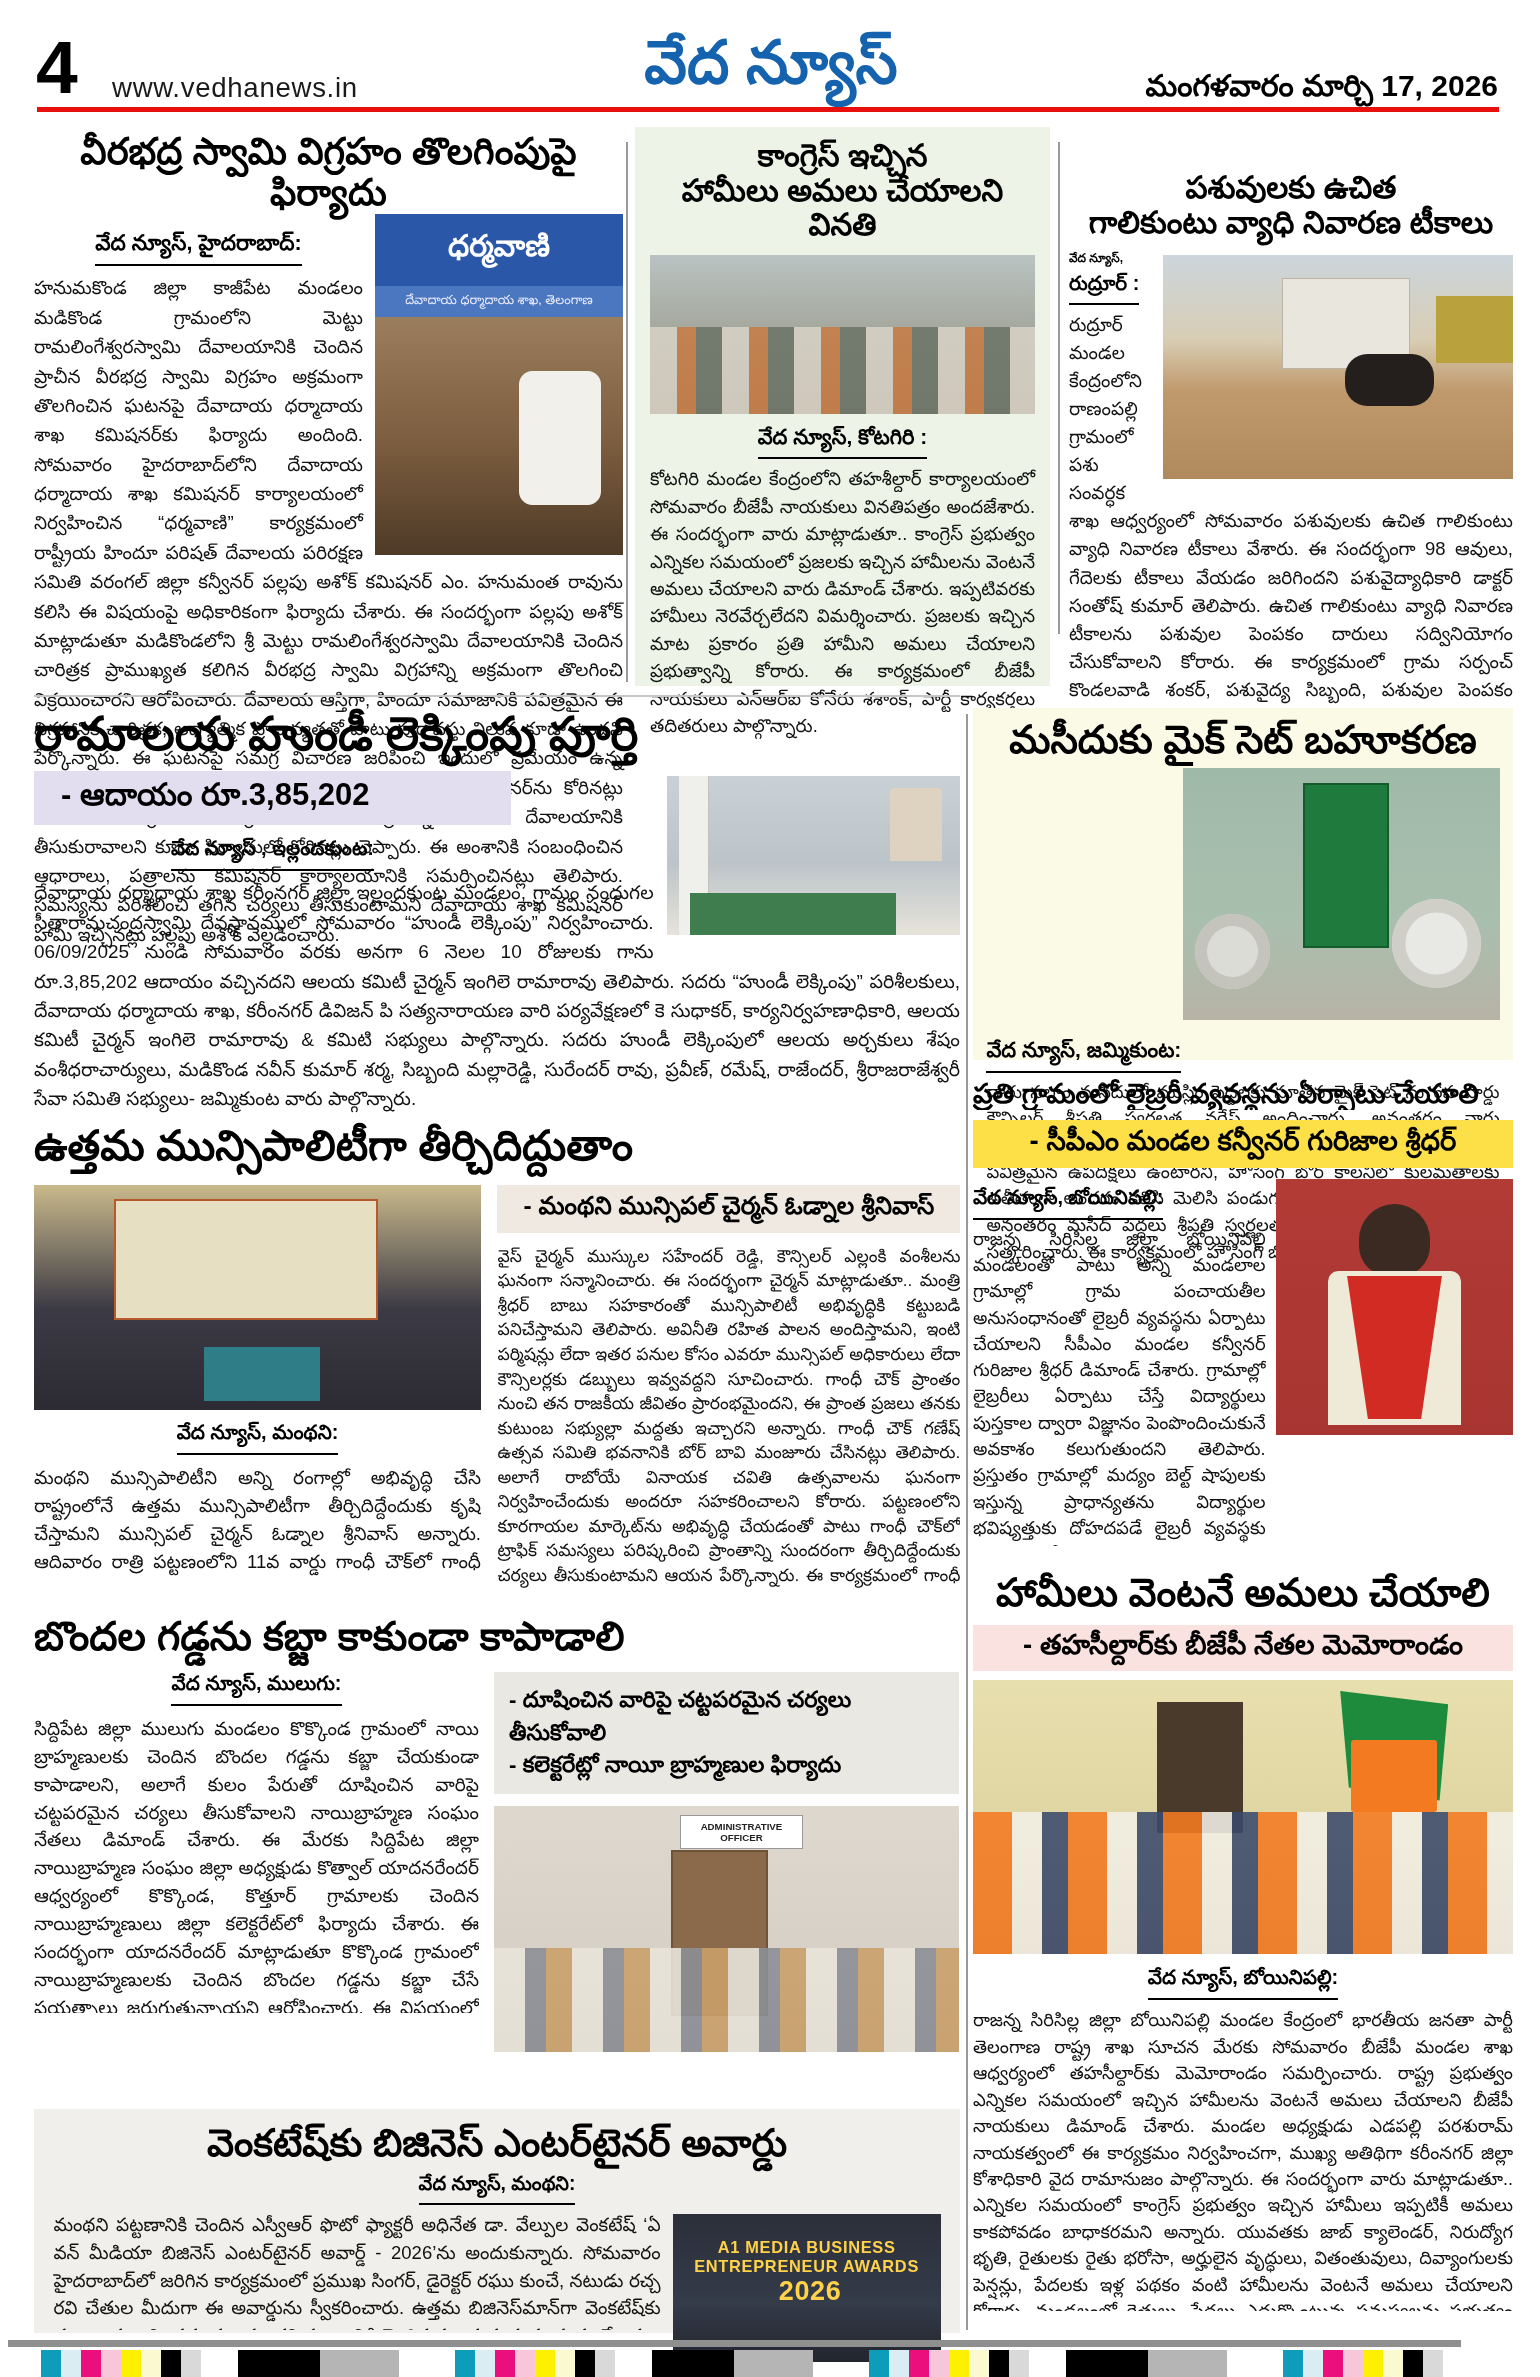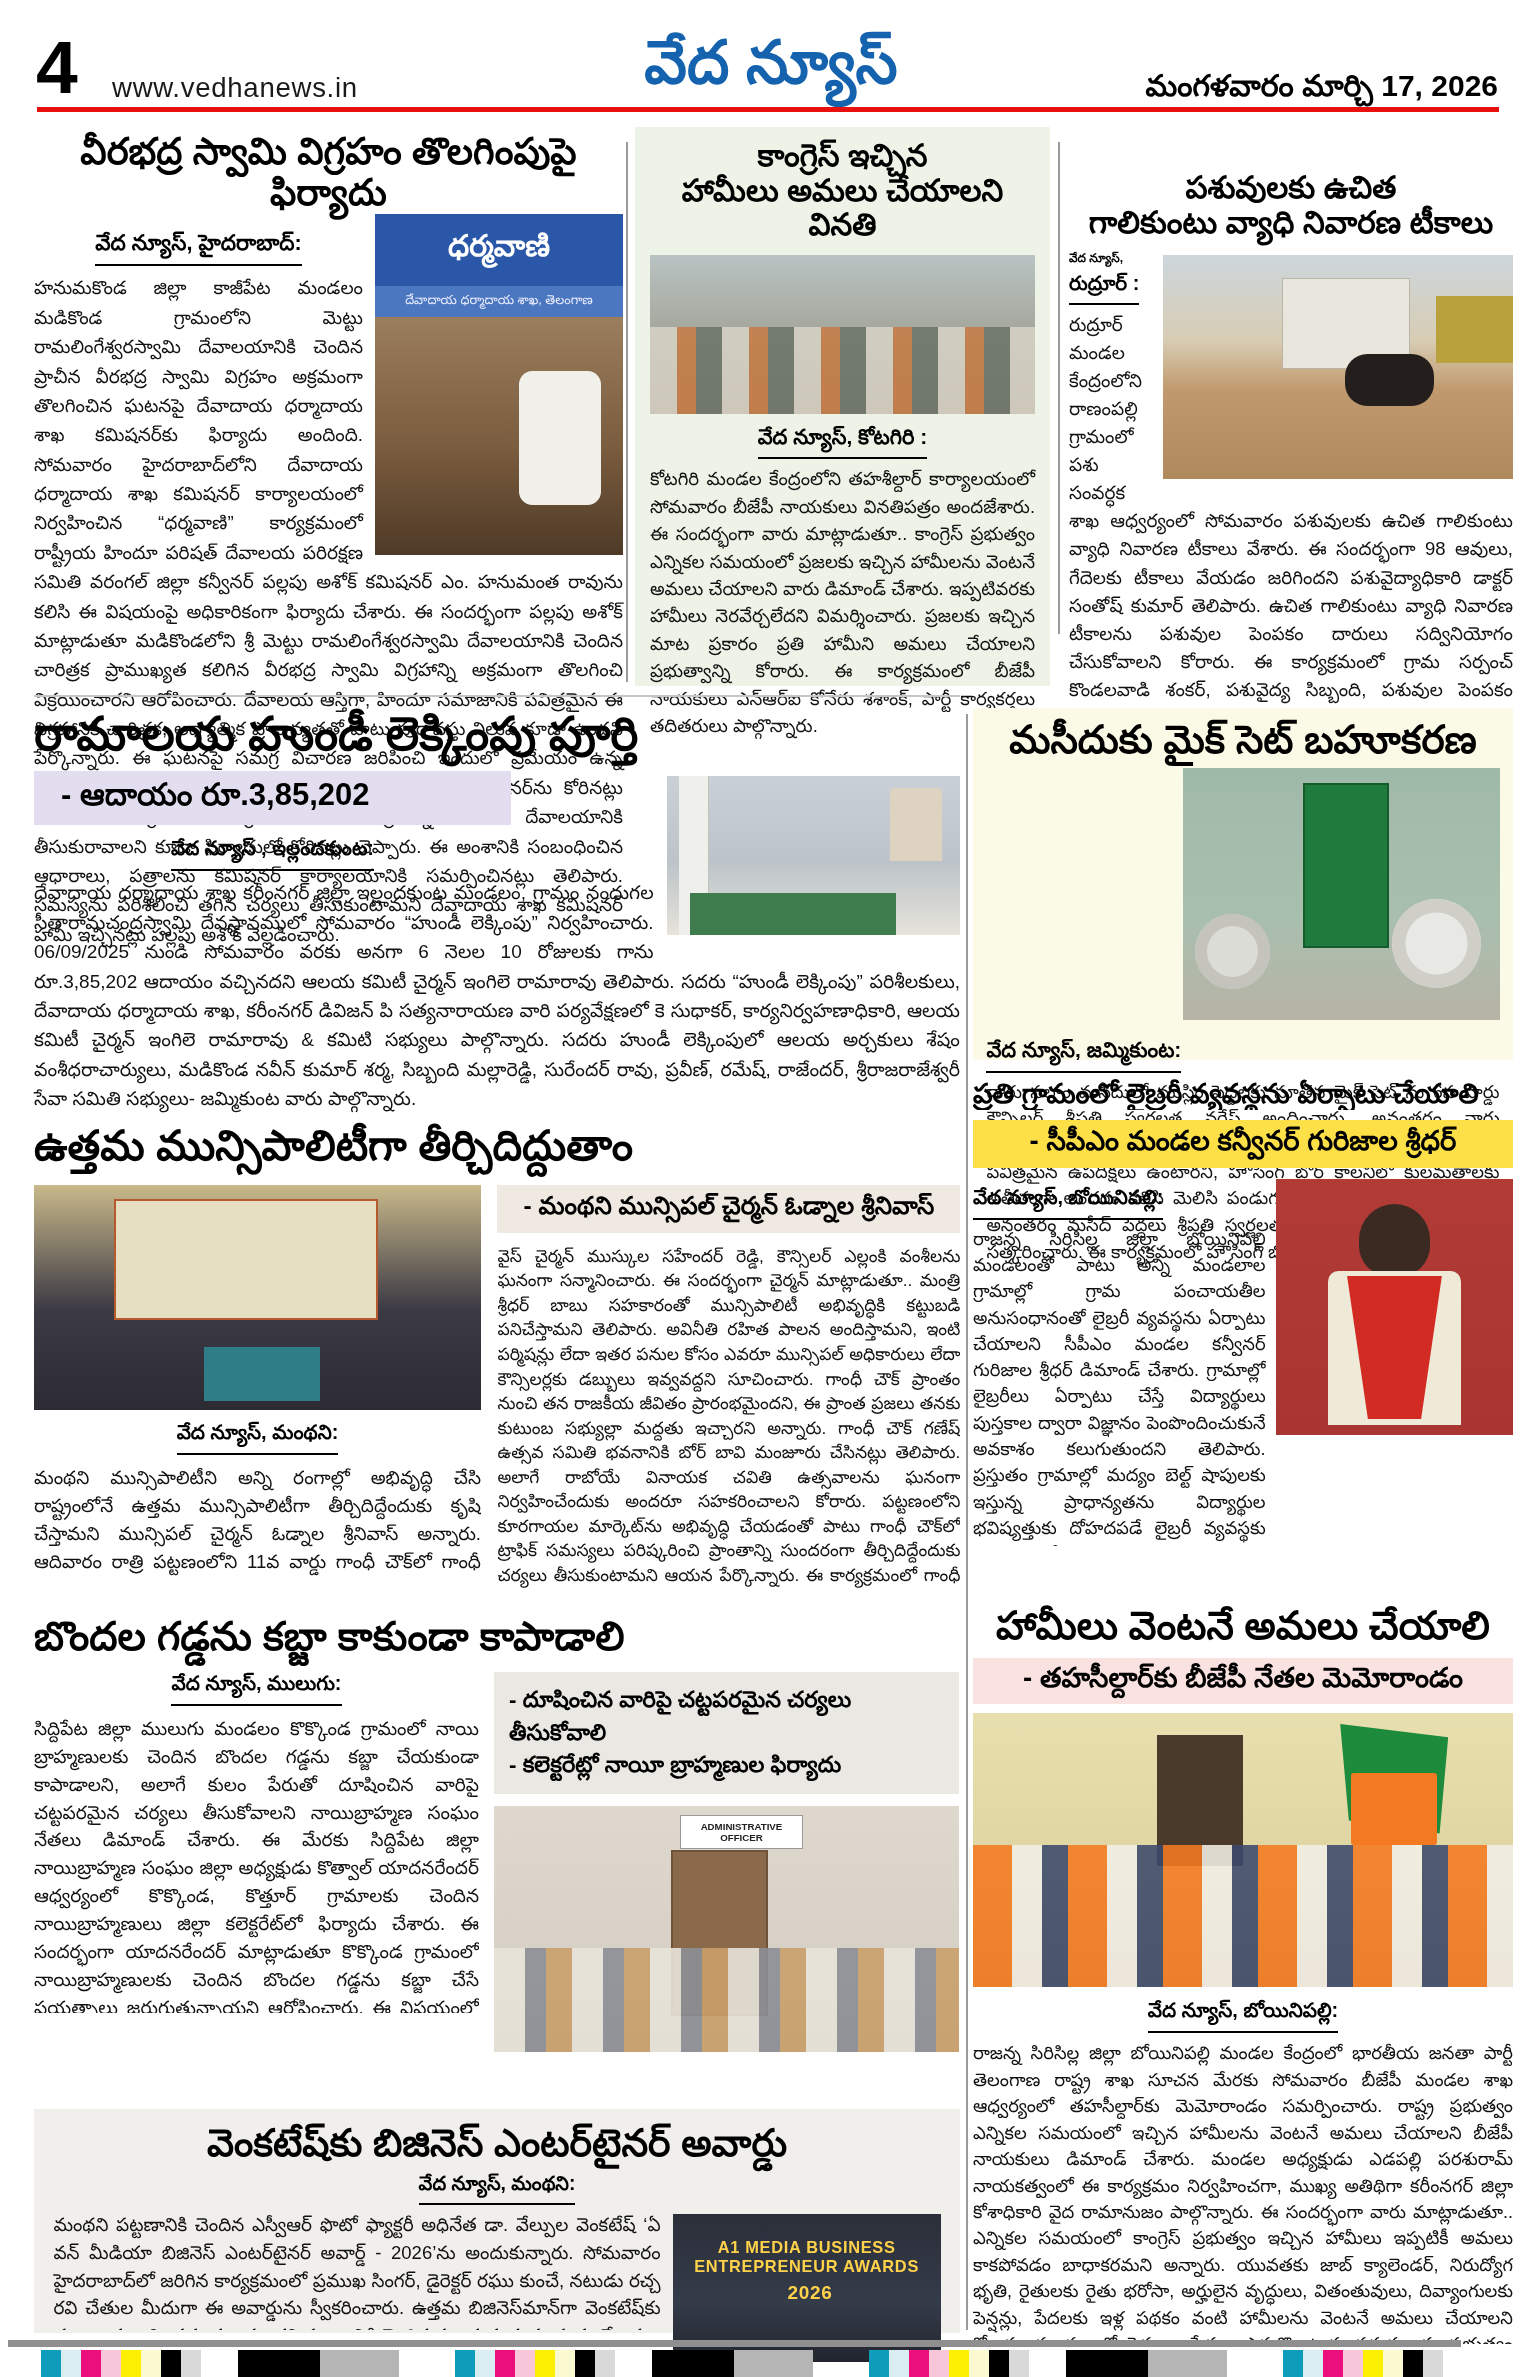--- a/index.html
+++ b/index.html
@@ -128,21 +128,21 @@
   .bullet-line{font-size:22.4px;font-weight:800;line-height:1.45;}
   .a8-right .photo{width:465px;height:246px;margin-top:12px;
                    background:linear-gradient(180deg,#ded8cf 0%,#d5cfc5 70%,#b8b2a6 100%);}
   .p8-door{position:absolute;left:38%;top:18%;width:20%;height:66%;background:#8a6a4a;border:2.2px solid #6f5338;}
   .p8-sign{position:absolute;left:40%;top:4%;width:26%;height:13%;background:#fff;border:1.5px solid #999;
            display:flex;align-items:center;justify-content:center;font-size:9.7px;font-weight:700;color:#222;text-align:center;}
   .p8-crowd{position:absolute;left:0;bottom:0;width:100%;height:42%;
             background:repeating-linear-gradient(90deg,#e8e4da 0 31px,#8c8f96 31px 52px,#caa06a 52px 78px);opacity:.9;}
 
   
-  #art9{left:973px;top:1571px;width:540px;margin-top:33px;}
+  #art9{left:973px;top:1571px;width:540px;}
   #art9 .headline{font-size:39px;text-align:center;}
   #art9 .subhead-bar{height:46px;background:#f9e2df;display:flex;align-items:center;justify-content:center;
                      font-size:27.6px;font-weight:800;margin-top:10.4px;}
   #art9 .photo{width:540px;height:274px;margin-top:9px;
                background:linear-gradient(180deg,#e8dfae 0%,#dfd5a2 55%,#b9a678 100%);}
   .p9-flag{position:absolute;right:12%;top:4%;width:20%;height:40%;background:#1e8a3c;
            clip-path:polygon(0 0,100% 12%,92% 100%,8% 88%);}
   .p9-flag2{position:absolute;right:14%;top:22%;width:16%;height:26%;background:#f47a21;border-radius:3px;}
   .p9-door{position:absolute;left:34%;top:8%;width:16%;height:48%;background:#4a3a2c;}
   .p9-people{position:absolute;left:0;bottom:0;width:100%;height:52%;
@@ -343,21 +343,21 @@
   <div class="abs" id="art10">
     <div class="headline">వెంకటేష్‌కు బిజినెస్ ఎంటర్‌టైనర్ అవార్డు</div>
     <div class="byline-wrap">
       <span class="byline">వేద న్యూస్, మంథని:</span>
     </div>
     <div>
       <div class="photo">
         <div class="p10-wrap">
           <div class="p10-line" style="font-size:16.4px;">A1 MEDIA BUSINESS</div>
           <div class="p10-line" style="font-size:16.4px;">ENTREPRENEUR AWARDS</div>
-          <div class="p10-line" style="font-size:19px;margin-top:6px;padding-left:7px;">2026</div>
+          <div class="p10-line" style="font-size:27px;padding-left:7px;">2026</div>
         </div>
       </div>
       <div class="body-text">మంథని పట్టణానికి చెందిన ఎస్వీఆర్ ఫొటో ఫ్యాక్టరీ అధినేత డా. వేల్పుల వెంకటేష్ ‘ఏ వన్ మీడియా బిజినెస్ ఎంటర్‌టైనర్ అవార్డ్ - 2026’ను అందుకున్నారు. సోమవారం హైదరాబాద్‌లో జరిగిన కార్యక్రమంలో ప్రముఖ సింగర్, డైరెక్టర్ రఘు కుంచే, నటుడు రచ్చ రవి చేతుల మీదుగా ఈ అవార్డును స్వీకరించారు. ఉత్తమ బిజినెస్‌మాన్‌గా వెంకటేష్‌కు ఈ అవార్డు లభించడం పట్ల మంథని పట్టణానికి చెందిన పలువురు హర్షం వ్యక్తం చేశారు.</div>
     </div>
   </div>
 
   <div class="abs bottom-rule"></div>
   <div class="abs color-bar">
       <div style="width: 20px; background: rgb(13, 156, 186);"></div>
       <div style="width: 20px; background: rgb(217, 237, 243);"></div>

